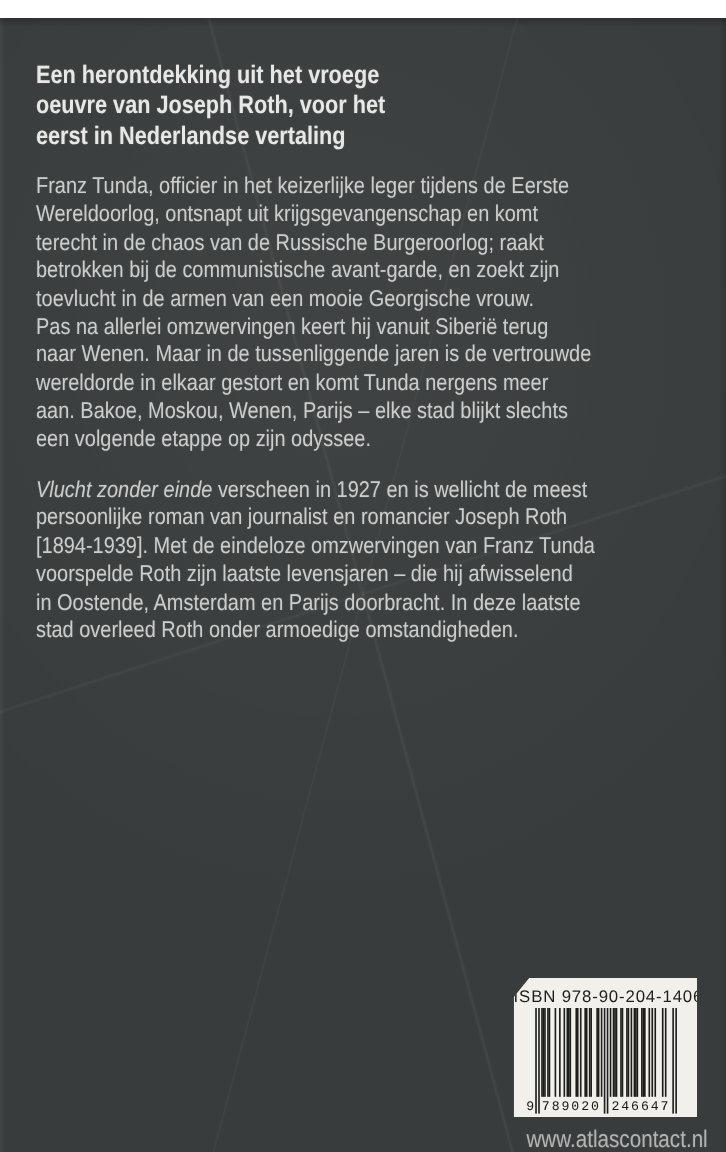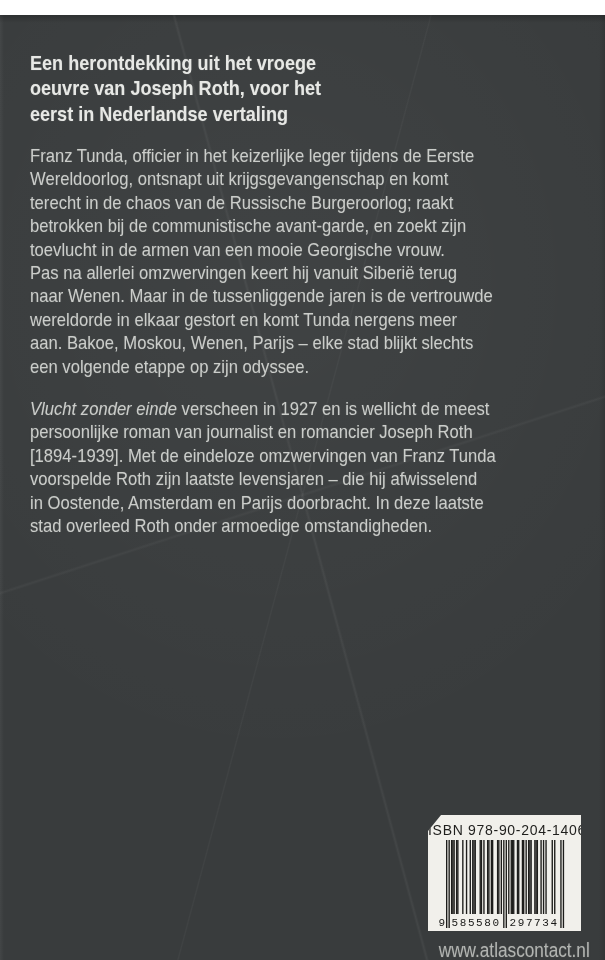--- a/index.html
+++ b/index.html
@@ -167,19 +167,19 @@
           <rect x="97.67" y="0" width="1.36" height="74" fill="#1d1d1b"></rect>
           <rect x="101.40" y="0" width="1.36" height="74" fill="#1d1d1b"></rect>
           <rect x="103.88" y="0" width="1.36" height="74" fill="#1d1d1b"></rect>
           <rect x="106.37" y="0" width="1.36" height="74" fill="#1d1d1b"></rect>
           <rect x="112.58" y="0" width="1.36" height="74" fill="#1d1d1b"></rect>
           <rect x="115.06" y="0" width="1.36" height="74" fill="#1d1d1b"></rect>
           <rect x="121.27" y="0" width="1.36" height="88" fill="#1d1d1b"></rect>
           <rect x="123.76" y="0" width="1.36" height="88" fill="#1d1d1b"></rect>
         </svg>
       <span class="bd bd-prefix">9</span>
-      <span class="bd bd-g1">585580</span>
-      <span class="bd bd-g2">297734</span>
+      <span class="bd bd-g1">789020</span>
+      <span class="bd bd-g2">246647</span>
     </div>
   </div>
 
   <div class="website">www.atlascontact.nl</div>
 </div>
 
 </body></html>

